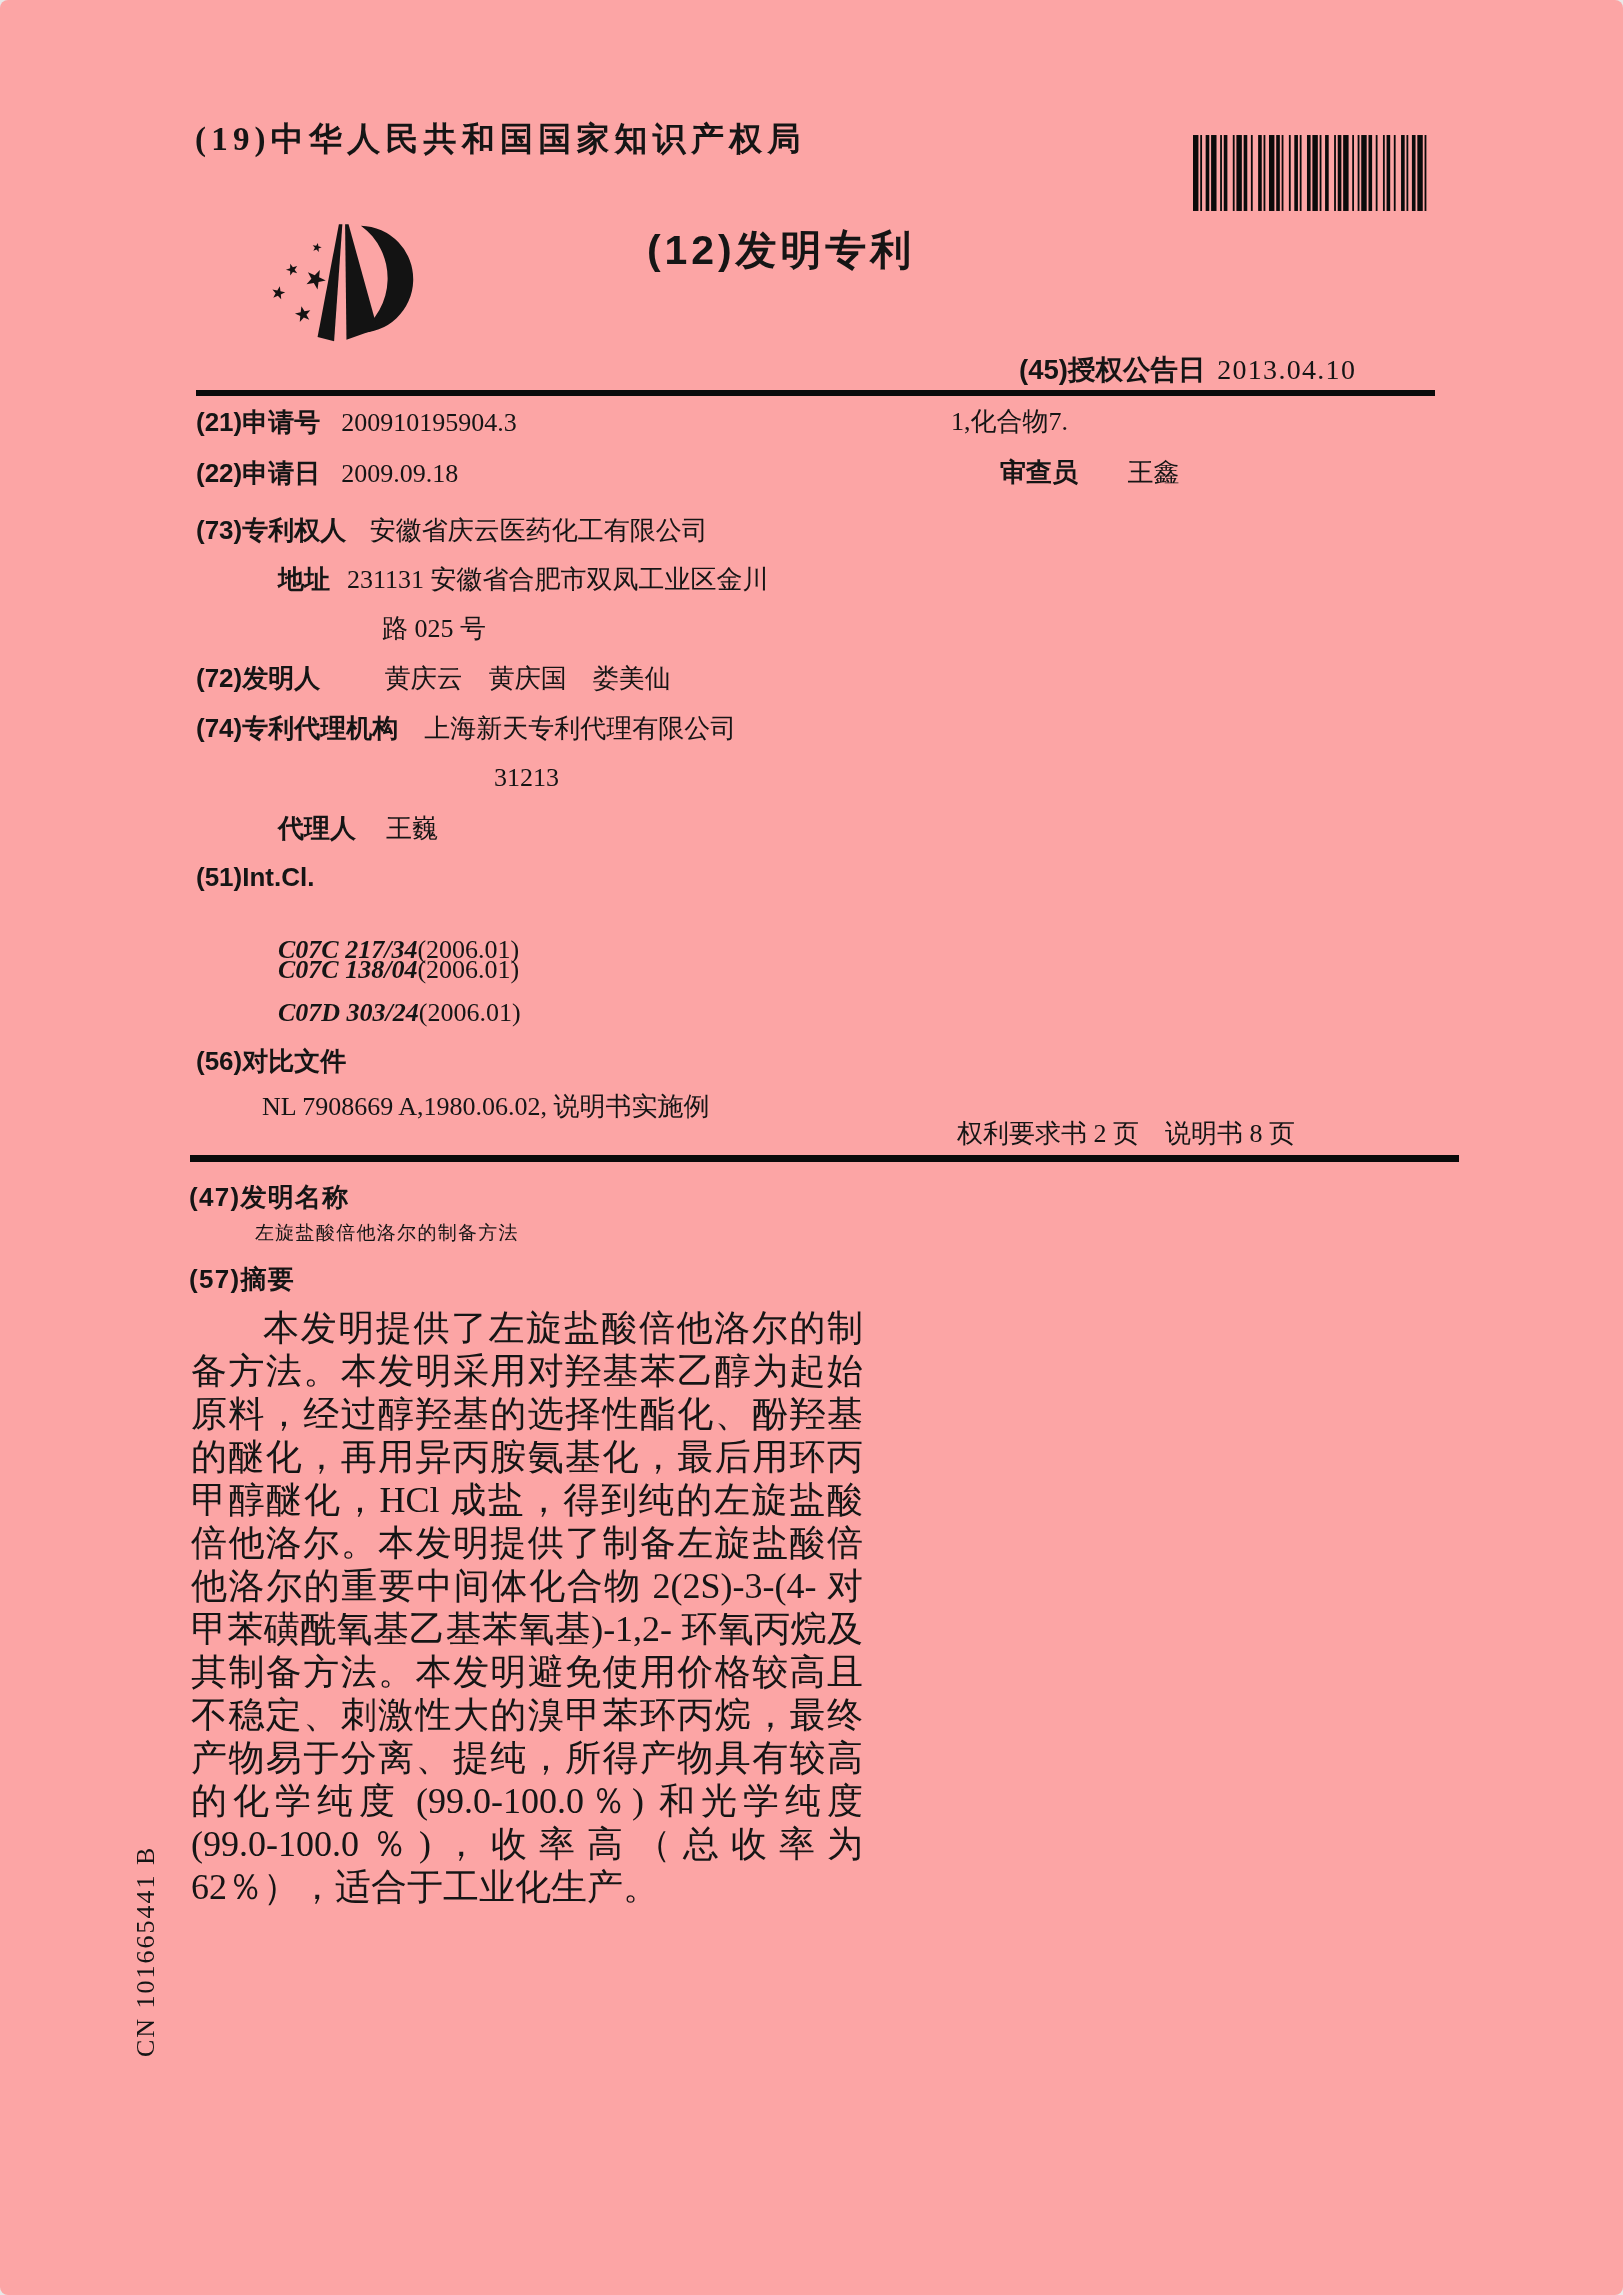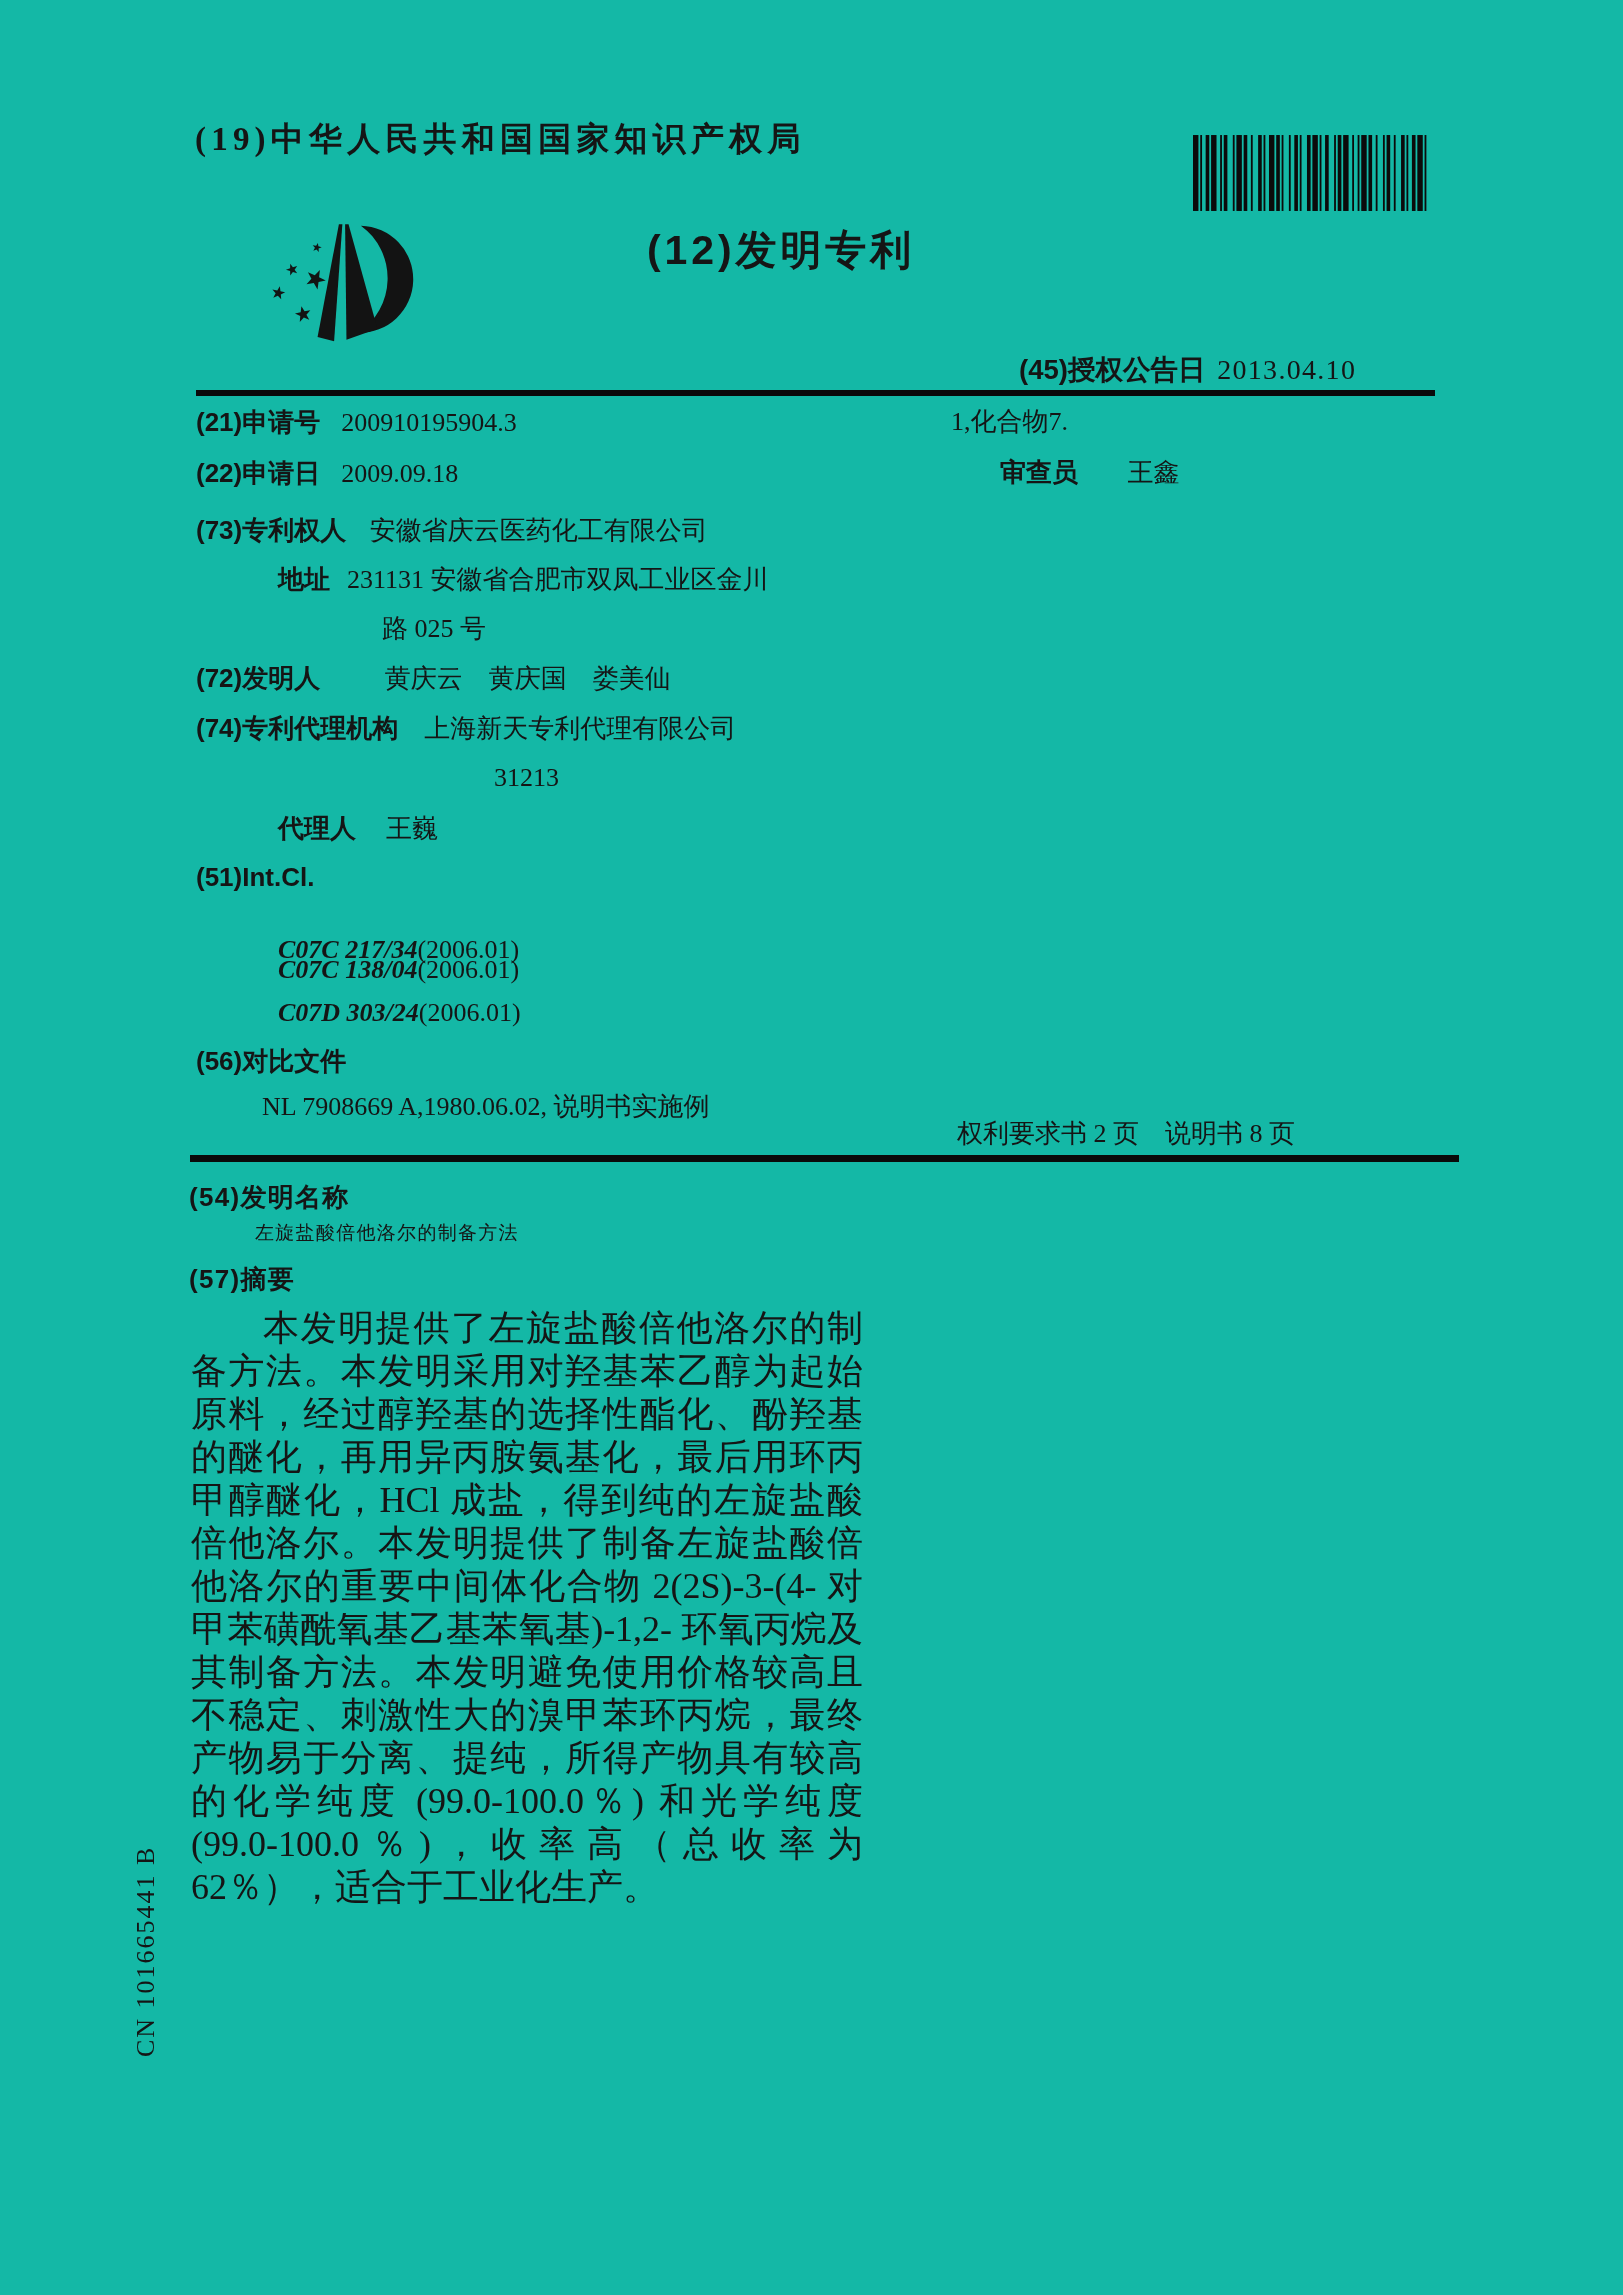--- a/index.html
+++ b/index.html
@@ -1,21 +1,22 @@
 <!DOCTYPE html>
 <html style="font-size:10.5px"><head>
 <meta charset="utf-8">
 <style>
   html,body{margin:0;padding:0;background:#e8e8e8;}
   .page{
     position:relative;
     width:1623px;height:2295px;
-    background:#14b8a6;
+    background:#fca5a5;
     overflow:hidden;
     color:#151515;
+    border-radius:8px;
   }
   .abs{position:absolute;white-space:nowrap;}
   .lbl{font-family:"Liberation Sans",sans-serif;font-weight:700;}
   .val{font-family:"Liberation Serif",serif;font-weight:400;}
   .it{font-family:"Liberation Serif",serif;font-style:italic;font-weight:700;}
   .fs40{font-size:26px;line-height:1.2;}
   .fs42{font-size:19px;line-height:1.2;}
   .rule{position:absolute;background:#0a0a0a;}
   .header-office{
     left:195px;top:117px;
@@ -157,21 +158,21 @@
 
   <div class="abs fs40 val" style="left:951px;top:406px;">1,化合物7.</div>
   <div class="abs fs40" style="left:1000px;top:457px;">
     <span class="lbl">审查员</span>
     <span class="val" style="margin-left:43px;">王鑫</span>
   </div>
   <div class="abs fs40 val" style="left:957px;top:1118px;">权利要求书 2 页　说明书 8 页</div>
 
   <div class="rule" style="left:190px;top:1155px;width:1269px;height:6.5px;"></div>
 
-  <div class="abs fs40 lbl" style="left:189px;top:1182px;letter-spacing:1.3px;">(54)发明名称</div>
+  <div class="abs fs40 lbl" style="left:189px;top:1182px;letter-spacing:1.3px;">(47)发明名称</div>
   <div class="abs fs42 val" style="left:255px;top:1222px;letter-spacing:1.3px;">左旋盐酸倍他洛尔的制备方法</div>
   <div class="abs fs40 lbl" style="left:189px;top:1264px;letter-spacing:1.3px;">(57)摘要</div>
   <div class="abstract">本发明提供了左旋盐酸倍他洛尔的制备方法。本发明采用对羟基苯乙醇为起始原料，经过醇羟基的选择性酯化、酚羟基的醚化，再用异丙胺氨基化，最后用环丙甲醇醚化，HCl 成盐，得到纯的左旋盐酸倍他洛尔。本发明提供了制备左旋盐酸倍他洛尔的重要中间体化合物 2(2S)-3-(4- 对甲苯磺酰氧基乙基苯氧基)-1,2- 环氧丙烷及其制备方法。本发明避免使用价格较高且不稳定、刺激性大的溴甲苯环丙烷，最终产物易于分离、提纯，所得产物具有较高的化学纯度 (99.0-100.0％) 和光学纯度 (99.0-100.0％)，收率高（总收率为 62％），适合于工业化生产。</div>
 
   <div class="side-text">CN 101665441 B</div>
 
 </div>
 
 
 </body></html>

